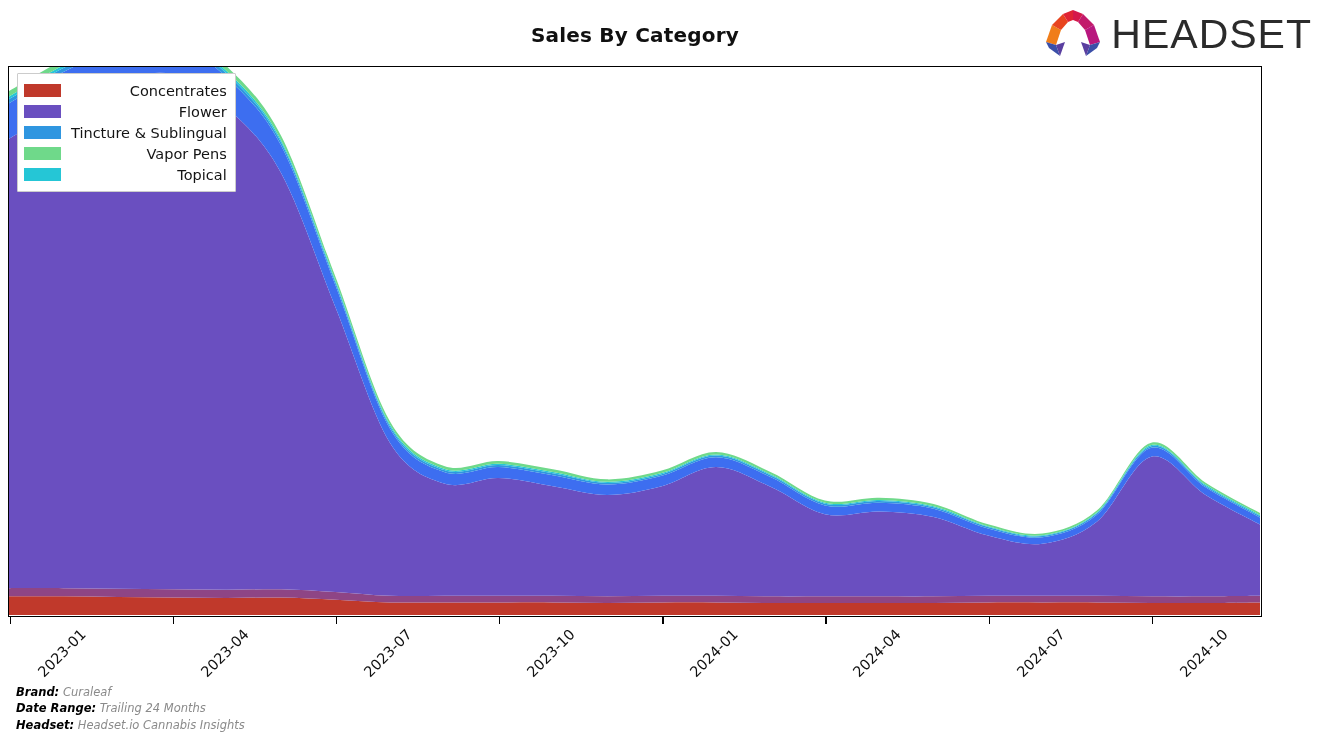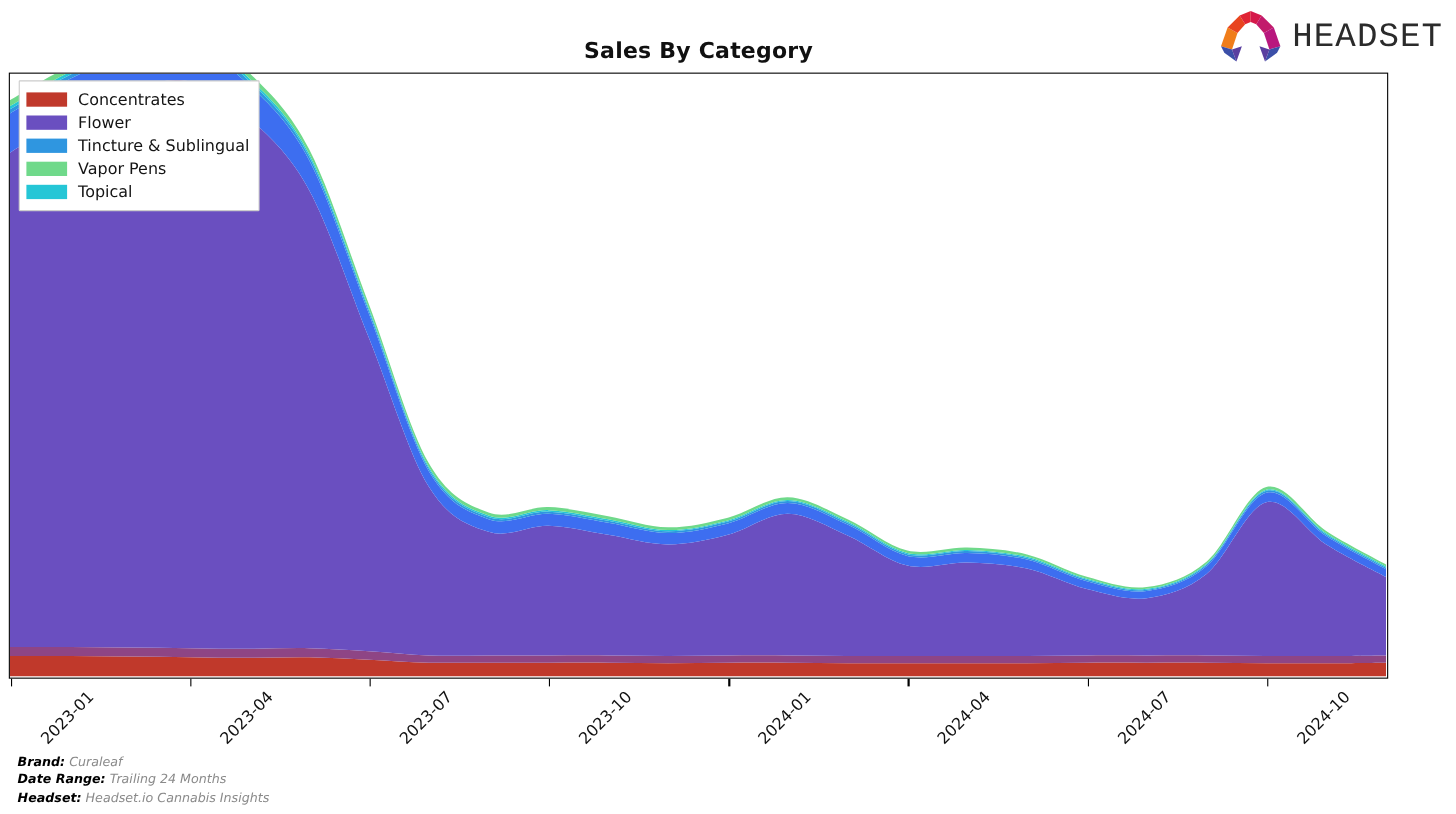--- a/index.html
+++ b/index.html
@@ -12,21 +12,21 @@
     height: 740px;
     font-family: "DejaVu Sans", sans-serif;
     position: relative;
     overflow: hidden;
   }
 
   
   #chart-title {
     position: absolute;
     left: 0;
-    top: 34px;
+    top: 23px;
     width: 1270px;
     text-align: center;
     font-size: 20px;
     font-weight: bold;
     color: #101010;
     letter-spacing: 0.2px;
   }
 
   #brand-logo {
     position: absolute;
@@ -35,25 +35,25 @@
     height: 52px;
     display: flex;
     align-items: center;
     gap: 8px;
   }
   #brand-logo .logo-mark {
     width: 60px;
     height: 52px;
   }
   #brand-logo .logo-word {
-    font-size: 31px;
+    font-size: 41px;
     font-weight: 400;
     letter-spacing: 1px;
     color: #2b2b2b;
-    font-family: Liberation Mono, monospace;
+    font-family: Liberation Sans, sans-serif;
     line-height: 1;
   }
 
   
   #plot-frame {
     position: absolute;
     left: 8px;
     top: 66px;
     width: 1254px;
     height: 551px;
@@ -77,20 +77,21 @@
     background: #ffffff;
     border: 1px solid #cccccc;
     border-radius: 1px;
     padding: 6px 8px 6px 6px;
     z-index: 5;
   }
   .legend-row {
     display: flex;
     align-items: center;
     height: 21px;
+    justify-content: space-between;
   }
   .legend-swatch {
     width: 37px;
     height: 13px;
     margin-right: 10px;
     flex: 0 0 auto;
   }
   .legend-label {
     font-size: 14.5px;
     color: #141414;

